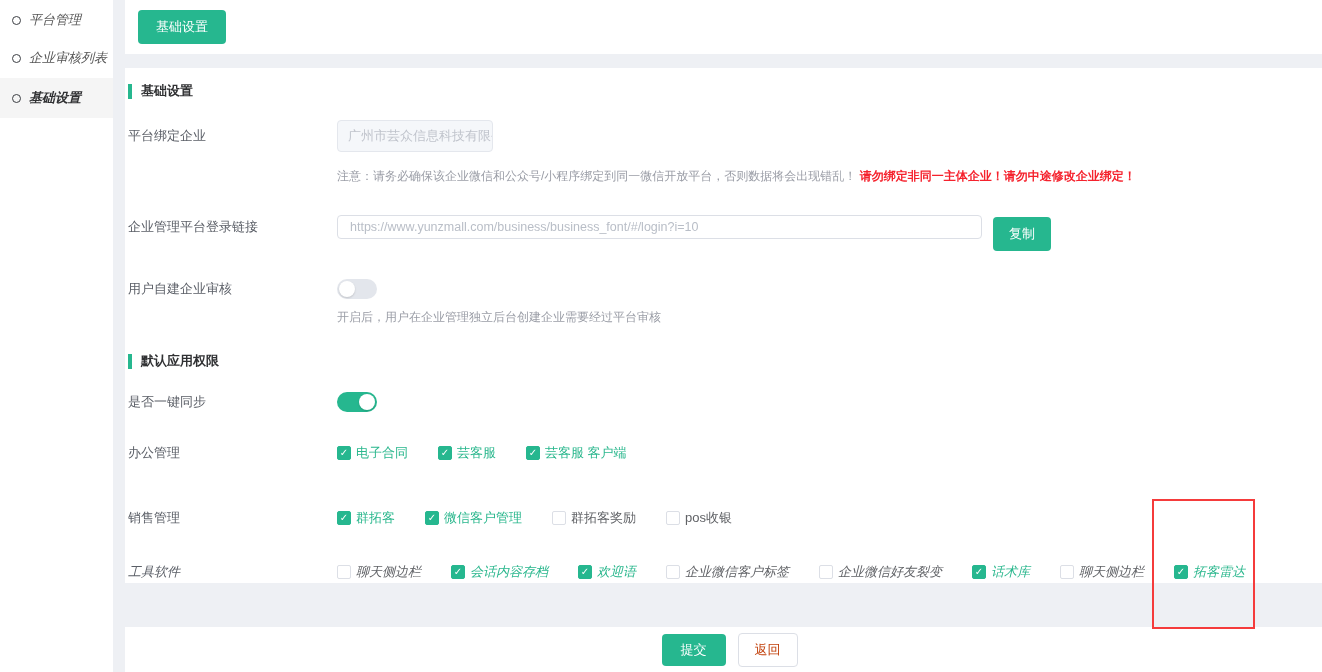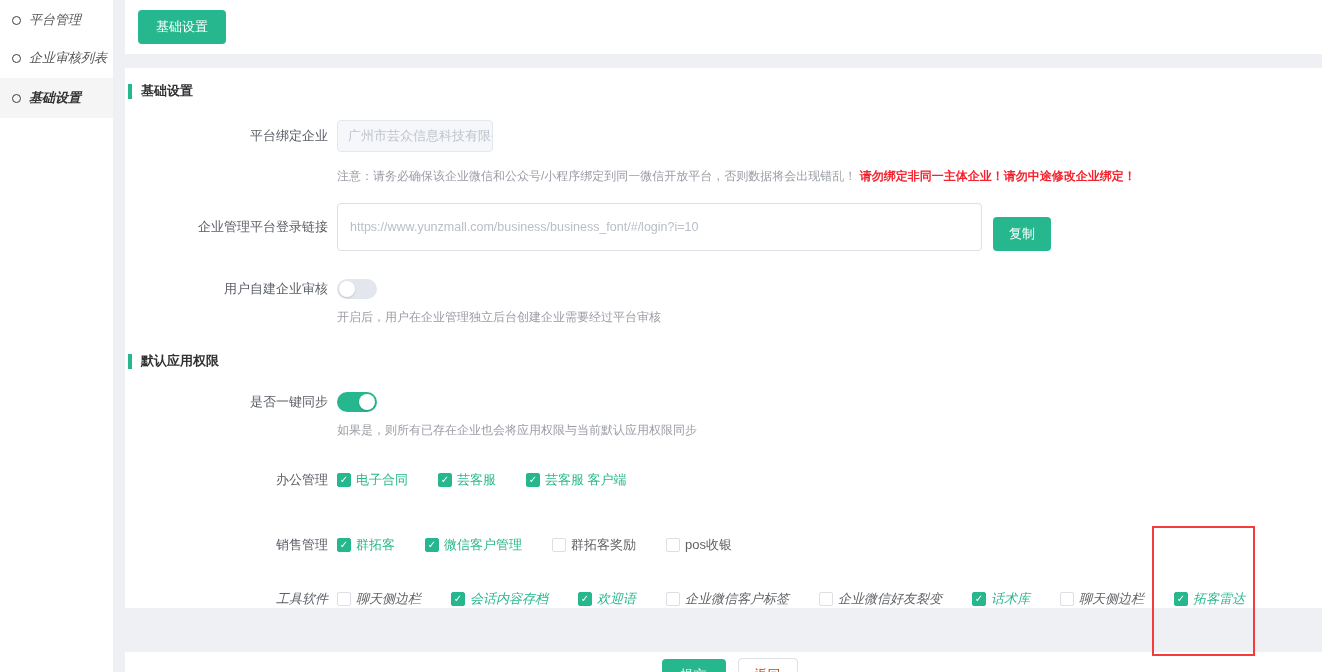--- a/index.html
+++ b/index.html
@@ -29,36 +29,36 @@
   .topbar { height:54px; display:flex; align-items:center; padding-left:13px; flex:0 0 54px; }
   .btn-green {
     background:#26b78f; color:#fff; border:none; border-radius:4px;
     padding:8px 18px; font-size:13px; cursor:pointer; font-family:inherit;
   }
   .content { margin-top:14px; flex:1; padding:14px 0 0 3px; position:relative; }
   .sec-title { display:flex; align-items:center; gap:9px; }
   .sec-bar { width:4px; height:15px; background:#26b78f; }
   .sec-text { font-weight:bold; color:#303133; font-size:13px; }
   .frow { display:grid; grid-template-columns:200px 1fr; column-gap:9px; align-items:center; }
-  .flabel { text-align:right; color:#5a5e66; font-size:13px; white-space:nowrap; }
+  .flabel { color:#5a5e66; font-size:13px; white-space:nowrap; }
   
   .row-select { margin-top:20px; }
   .sel {
     width:156px; height:32px; background:#f5f7fa; border:1px solid #e4e7ed; border-radius:4px;
     color:#c0c4cc; font-size:13px; display:flex; align-items:center; justify-content:space-between;
     padding:0 8px 0 10px; cursor:not-allowed; white-space:nowrap; overflow:hidden;
   }
   .note { margin-top:16px; font-size:12px; }
   .note .n1 { color:#9a9da6; }
   .note .n2 { color:#f5222d; font-weight:bold; }
   
   .row-link { margin-top:18px; }
   .link-wrap { display:flex; align-items:center; }
   .inp {
-    flex:0 0 645px; height:48px; border:1px solid #dcdfe6; border-radius:4px;
+    flex:0 0 645px; height:24px; border:1px solid #dcdfe6; border-radius:4px;
     padding:0 12px; color:#b9bec7; font-size:12.5px; font-family:inherit; background:#fff;
   }
   .btn-copy { margin-left:11px; padding:8px 16px;margin-top:14px; }
   
   .row-toggle { margin-top:28px; }
   .switch {
     width:40px; height:20px; border-radius:10px; background:#e3e6ec; position:relative;
     cursor:pointer; transition:background .2s;
   }
   .switch::after {
@@ -169,24 +169,20 @@
       <span class="sec-bar"></span>
       <span class="sec-text">默认应用权限</span>
     </div>
 
     <div class="frow row-toggle2">
       <div class="flabel">是否一键同步</div>
       <div>
         <div class="switch on"></div>
       </div>
     </div>
-    <div class="frow hint">
-      <div></div>
-      <div>如果是，则所有已存在企业也会将应用权限与当前默认应用权限同步</div>
-    </div>
 
     <div class="frow grow">
       <div class="flabel">办公管理</div>
       <div class="apps">
         <span class="chk-item checked">
           <span class="chk-box">
               <span class="tick">✓</span>
             </span>
           <span class="chk-label">电子合同</span>
         </span>

